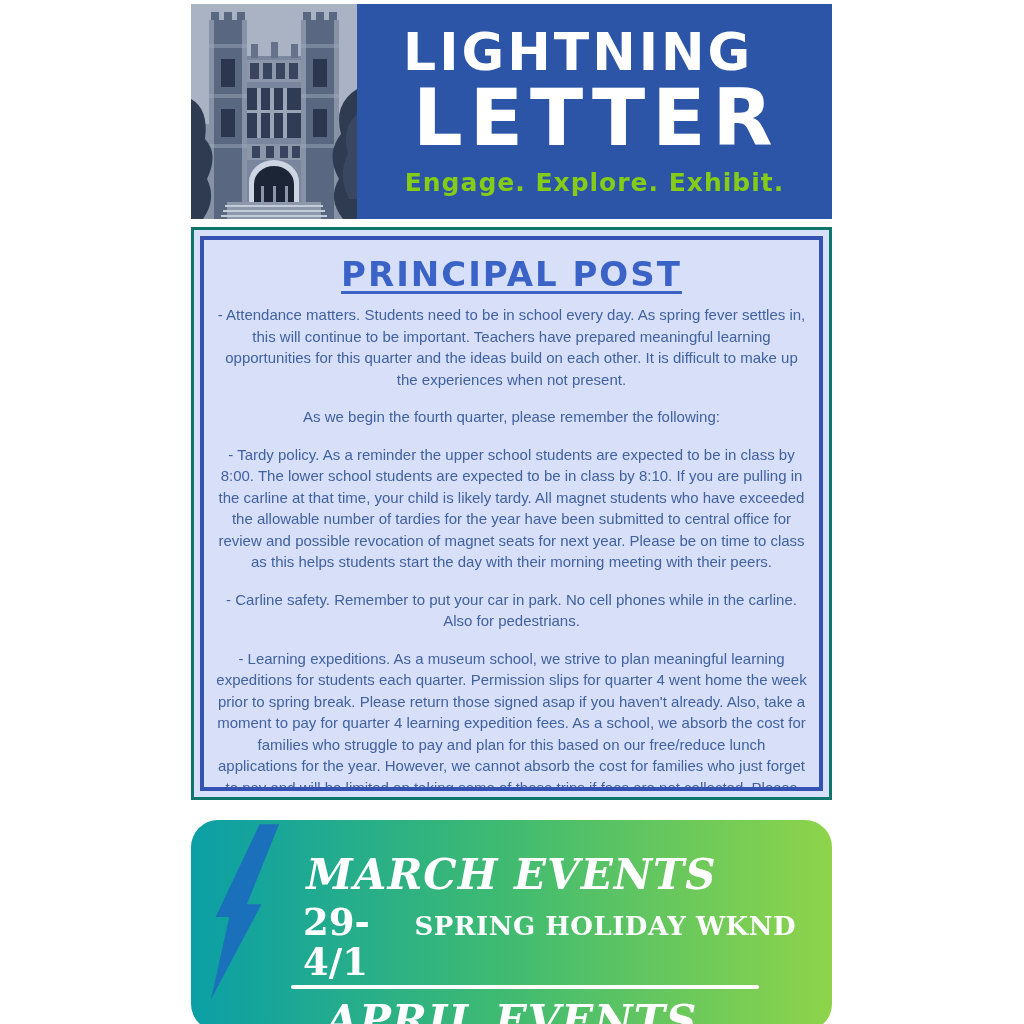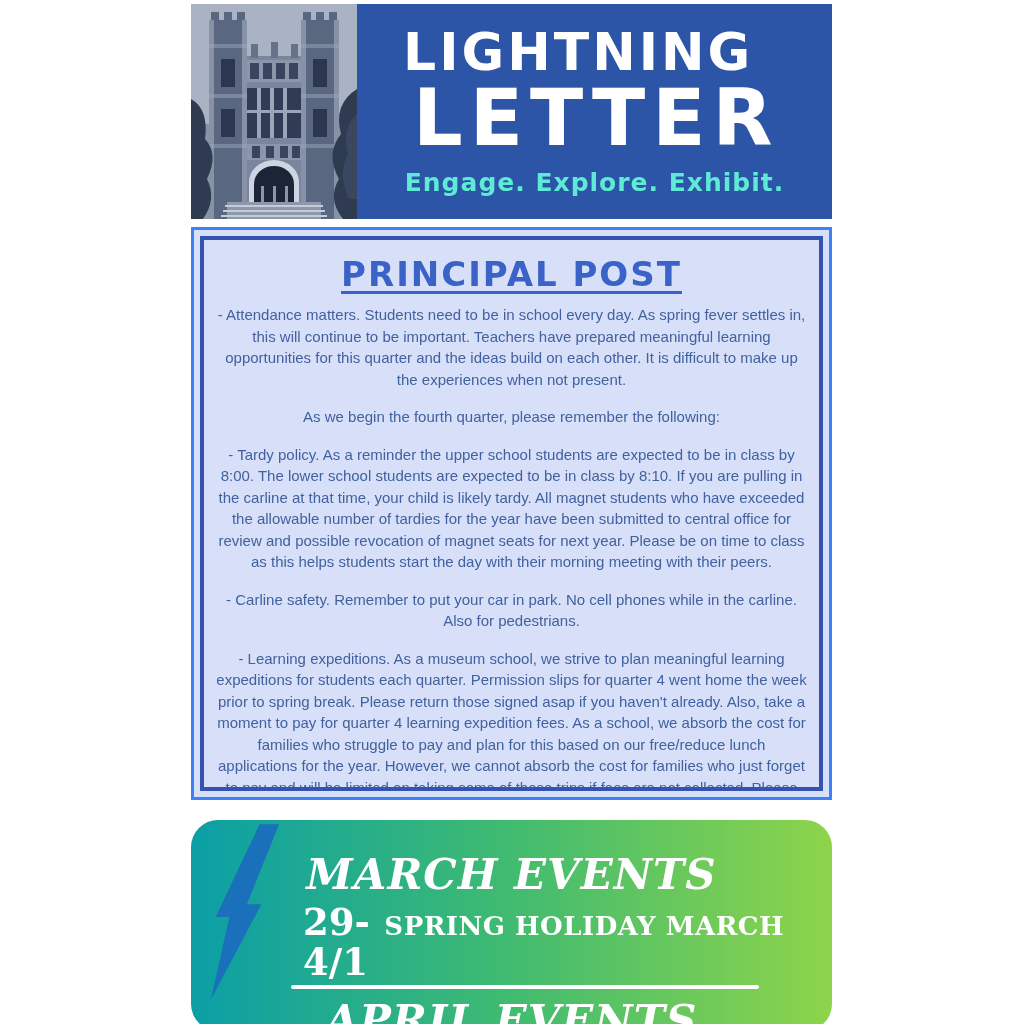--- a/index.html
+++ b/index.html
@@ -24,29 +24,29 @@
     color: #ffffff; font-family: "DejaVu Sans", sans-serif;
     font-weight: 700; font-size: 52px; line-height: 56px;
     letter-spacing: 3px; padding-left: 46px; white-space: nowrap;
   }
   .banner-line2 {
     color: #ffffff; font-family: "DejaVu Sans", sans-serif;
     font-weight: 700; font-size: 78px; line-height: 76px;
     letter-spacing: 7px; padding-left: 56px; white-space: nowrap;
   }
   .tagline {
-    color: #5eead4; font-family: "DejaVu Sans", sans-serif;
+    color: #84cc16; font-family: "DejaVu Sans", sans-serif;
     font-weight: 700; font-size: 25px; letter-spacing: 1px;
     text-align: center; margin-top: 12px; white-space: nowrap;
   }
 
   
   .post-outer {
     margin-top: 8px;
-    border: 3px solid #3b82f6;
+    border: 3px solid #0f766e;
     background: #d8e0f9;
     padding: 6px;
     height: 573px; box-sizing: border-box;
   }
   .post-inner {
     border: 4px solid #3352b4;
     height: 100%; box-sizing: border-box;
     padding: 12px 10px 10px 10px;
     text-align: center; overflow: hidden;
   }
@@ -80,21 +80,21 @@
   .events-content { position: relative; padding-top: 32px; }
   .events-title {
     text-align: center;
     font-family: "DejaVu Serif", serif;
     font-weight: 700; font-style: italic;
     font-size: 42px; line-height: 46px; letter-spacing: 1px;
     white-space: nowrap;
   }
   .event-row {
     display: flex; align-items: baseline; justify-content: space-between;
-    padding: 0 48px 0 112px; margin-top: 4px;
+    padding: 0 36px 0 112px; margin-top: 4px;
     font-family: "DejaVu Serif", serif; font-weight: 700;
   }
   .event-date { font-size: 37px; line-height: 40px; }
   .event-name { font-size: 26px; letter-spacing: 0.5px; white-space: nowrap; }
   .event-rule {
     height: 4px; background: #ffffff; border-radius: 2px;
     width: 468px; margin: 3px 0 0 100px;
   }
   .events-title.april { margin-top: 9px; }
 </style>
@@ -192,21 +192,21 @@
     </div>
 
     <div class="events">
       <svg class="bolt" width="78" height="180" viewBox="0 0 80 180">
         <polygon points="58,0 78,0 45,82 60,82 8,180 27,95 13,95" fill="#1b70bb"></polygon>
       </svg>
       <div class="events-content">
         <div class="events-title">MARCH EVENTS</div>
         <div class="event-row">
           <span class="event-date">29-4/1</span>
-          <span class="event-name">SPRING HOLIDAY MARCH</span>
+          <span class="event-name">SPRING HOLIDAY WKND</span>
         </div>
         <div class="event-rule"></div>
         <div class="events-title april">APRIL EVENTS</div>
 
       </div>
     </div>
 
   </div>
 </div>
 

